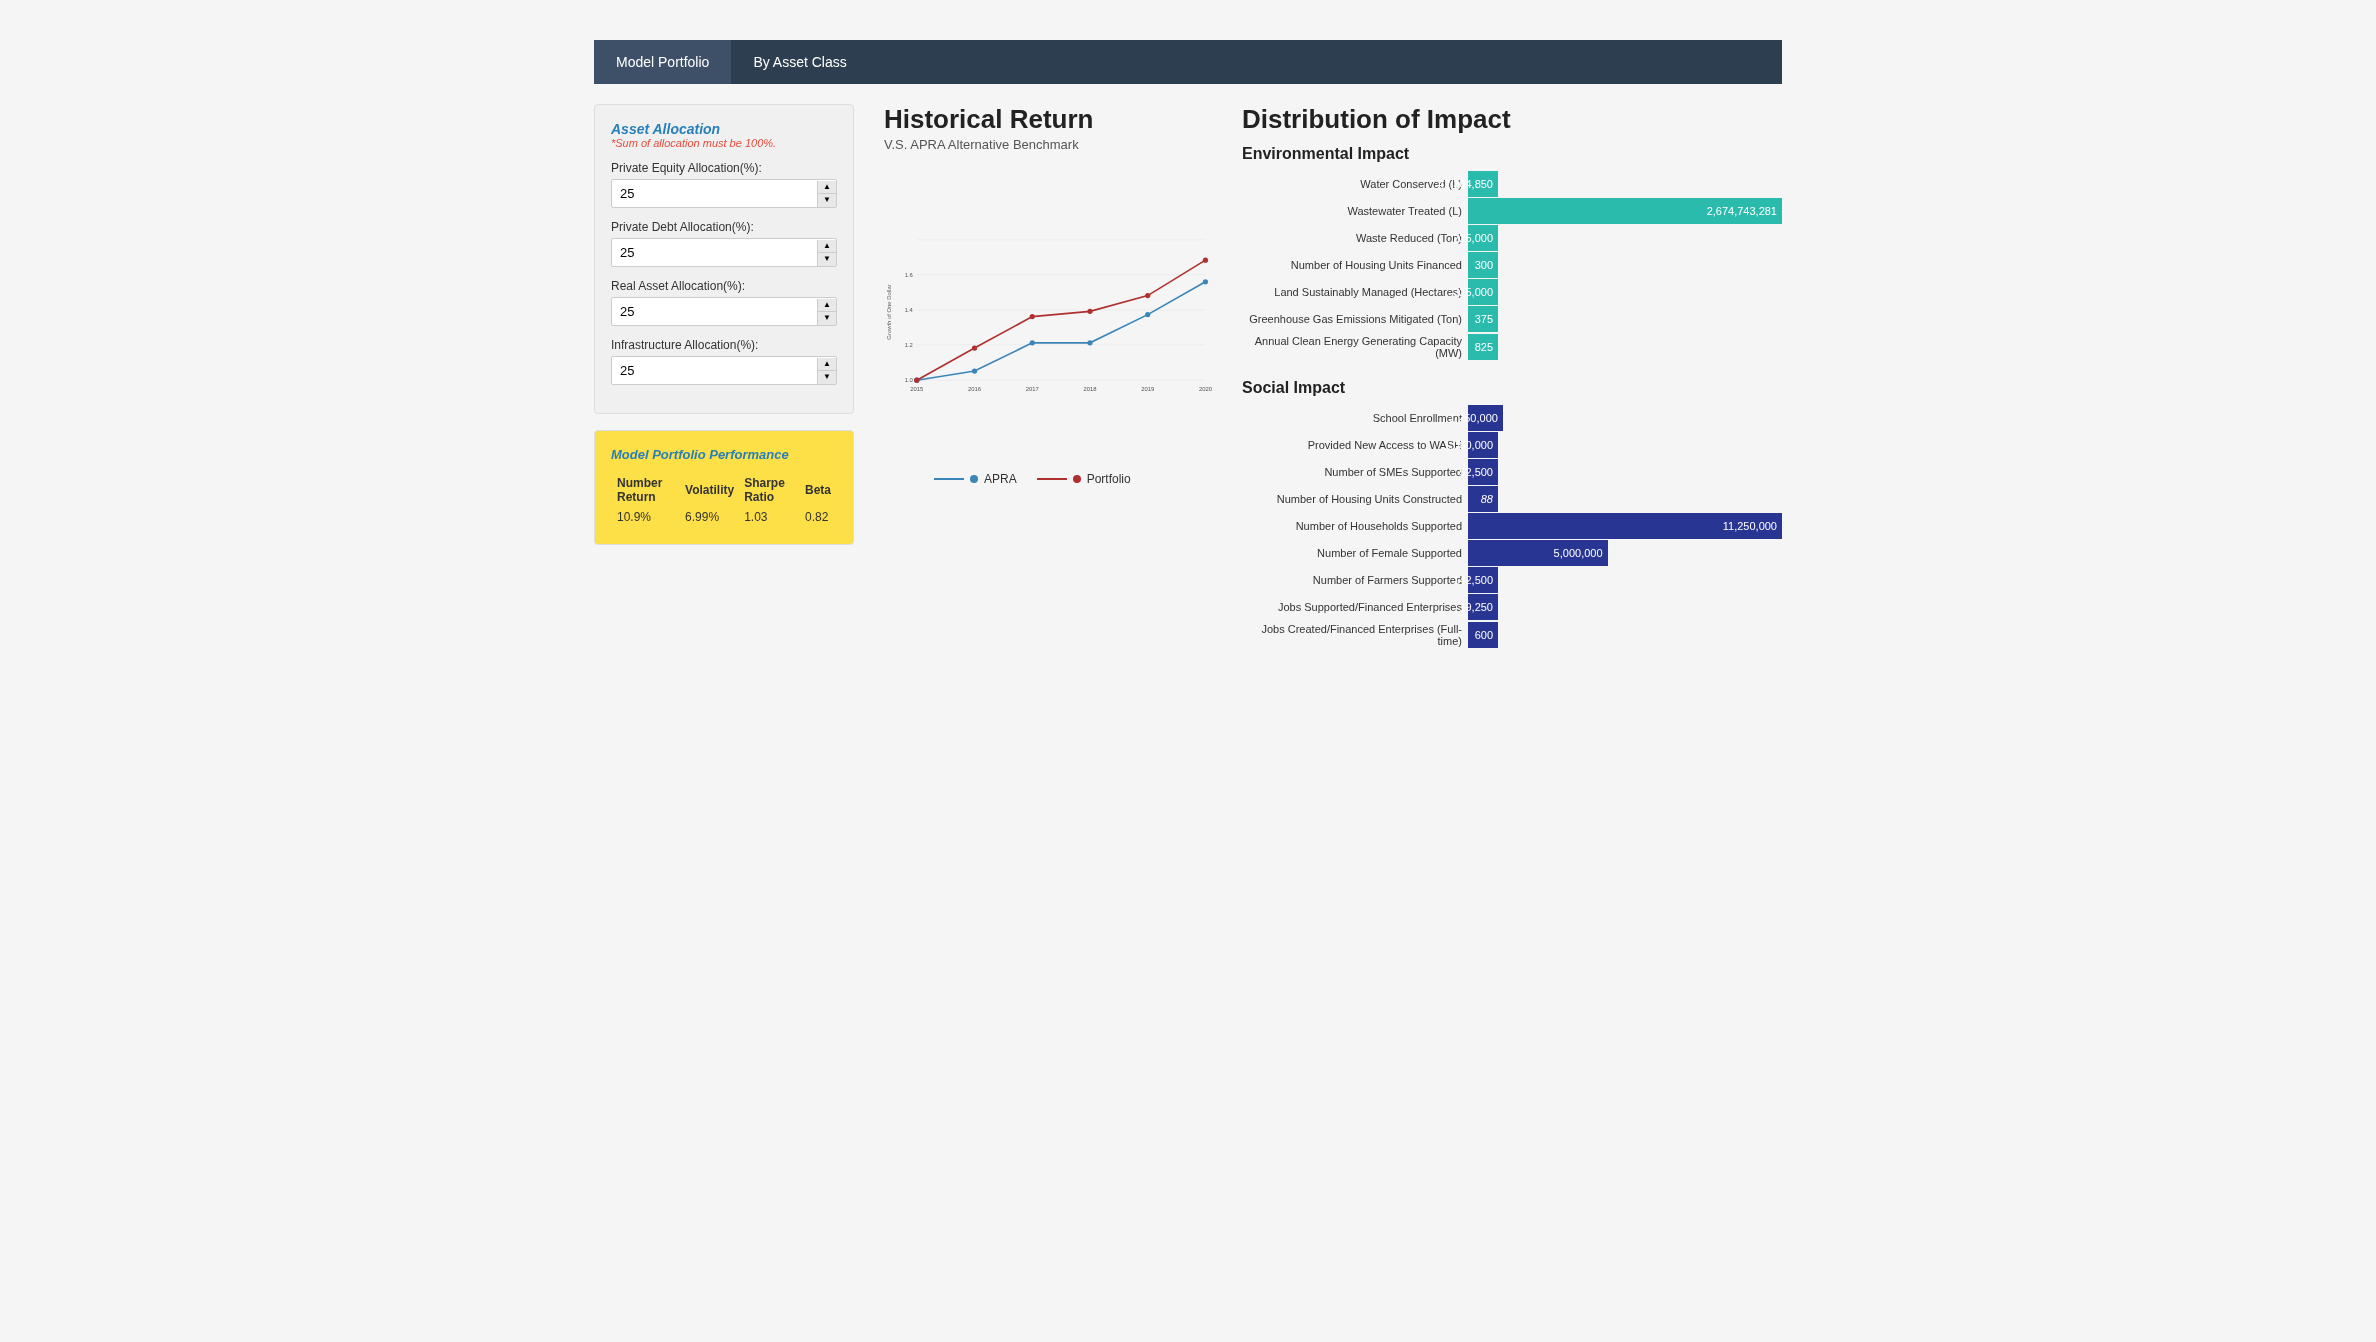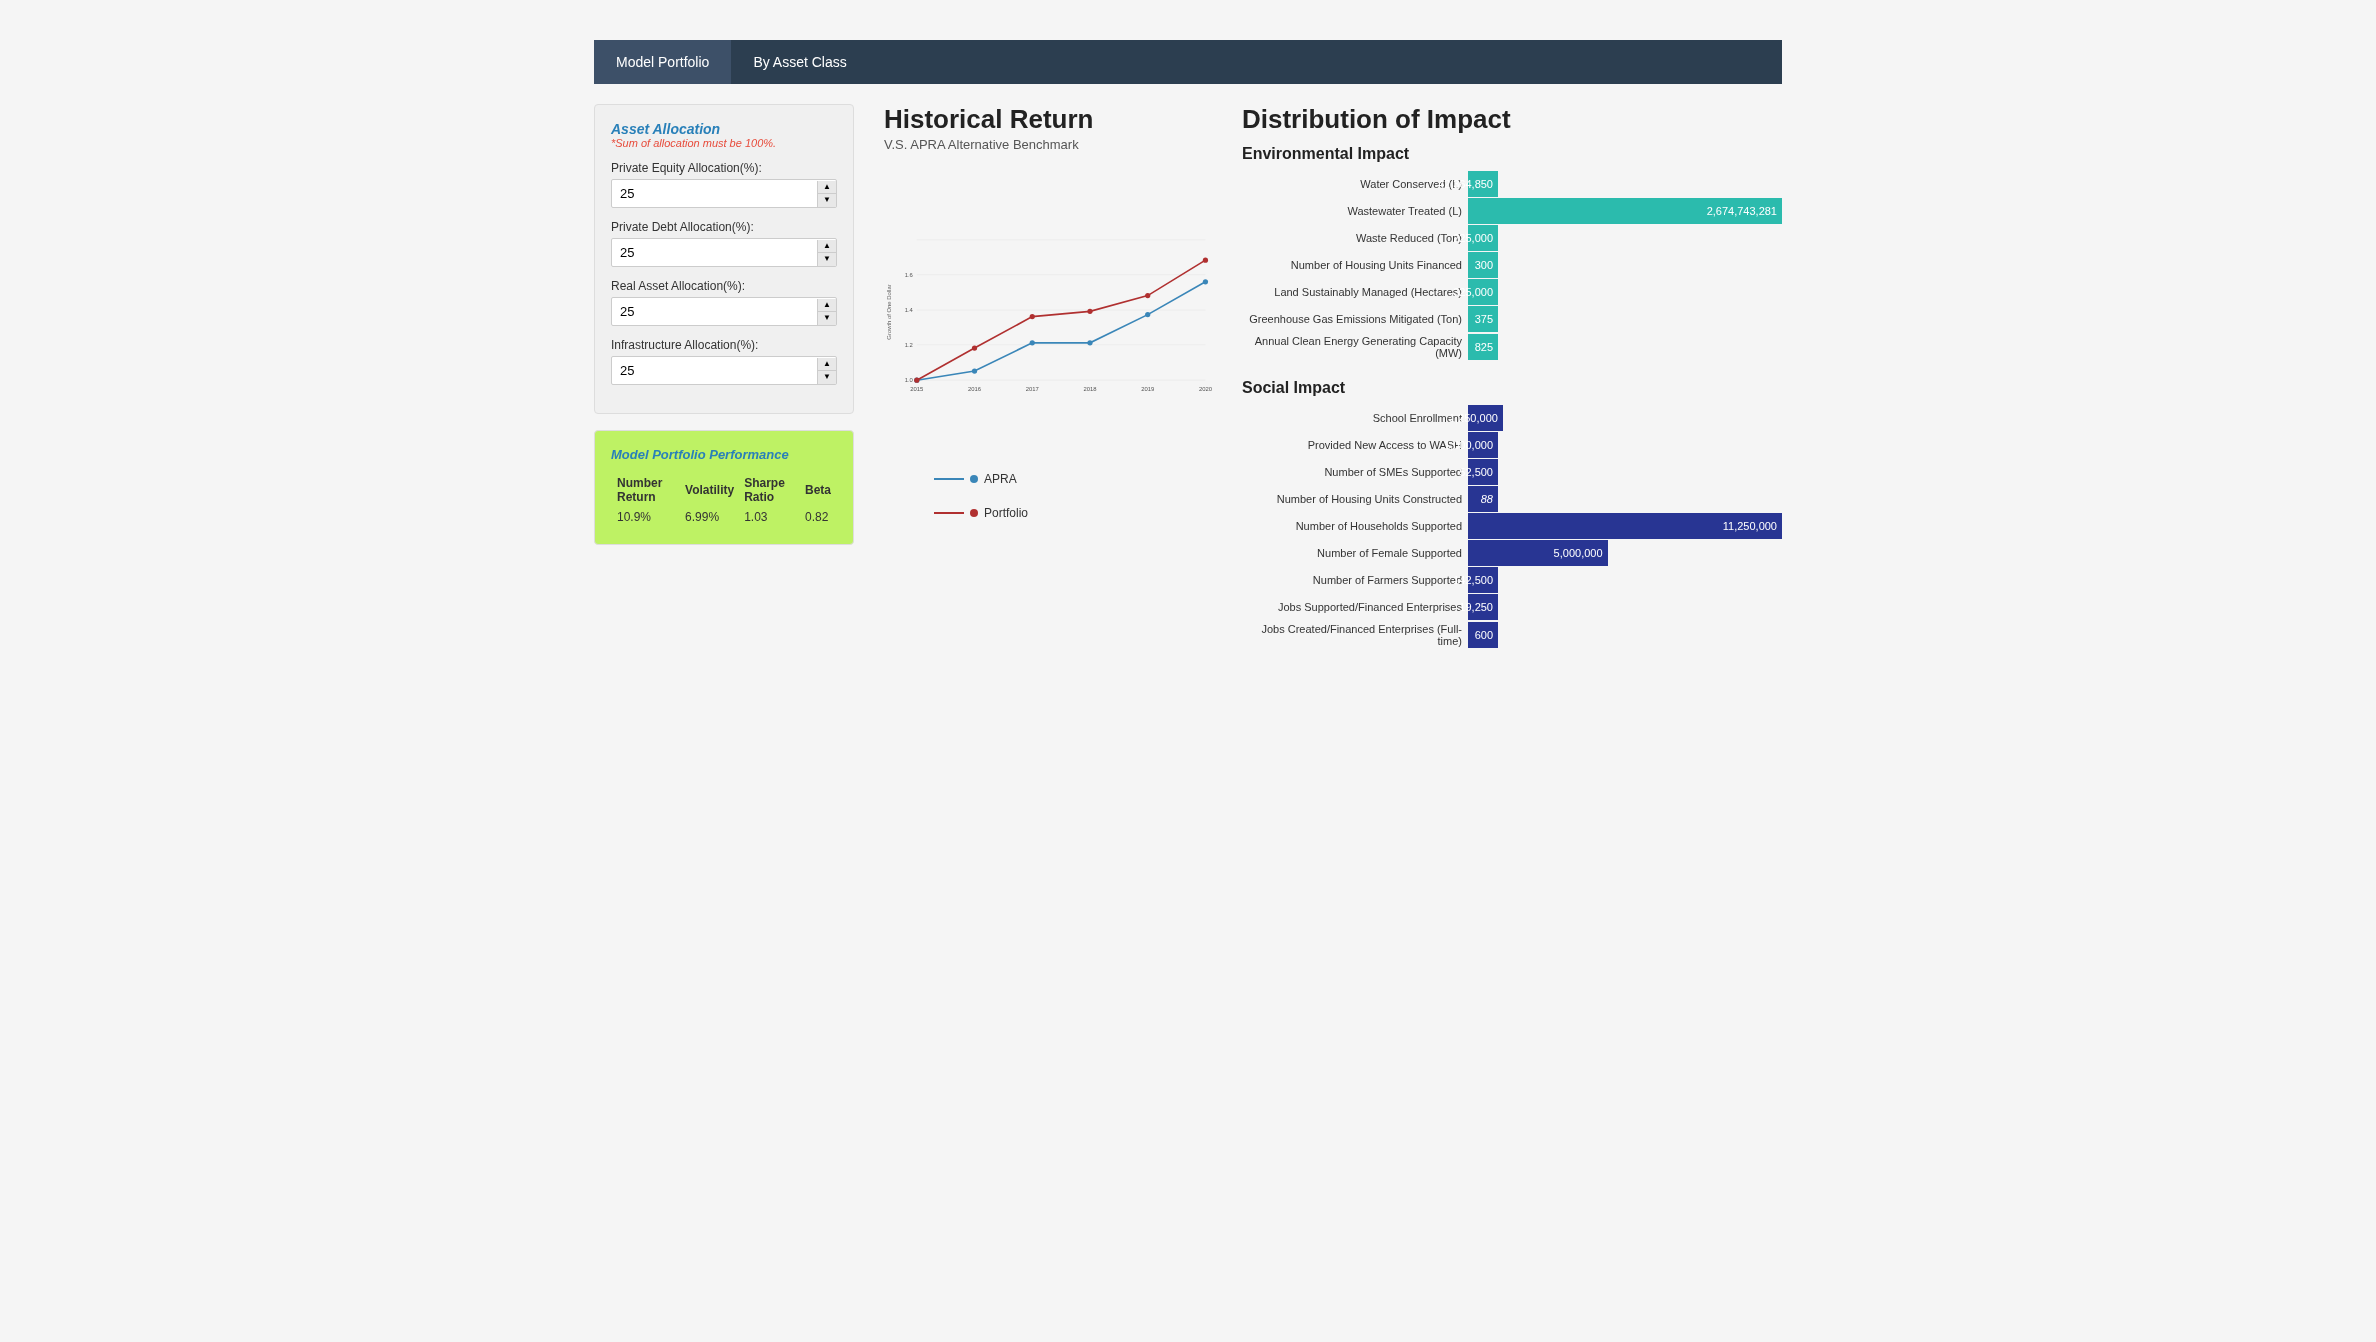--- a/index.html
+++ b/index.html
@@ -128,21 +128,21 @@
       align-items: center;
       justify-content: center;
       line-height: 1;
     }
 
     .spinner-btn:first-child {
       border-bottom: 1px solid #ccc;
     }
 
     .performance-card {
-      background: #bef264;
+      background: #fde047;
       border: 1px solid #ddd;
       border-radius: 4px;
       padding: 16px;
     }
 
     .performance-title {
       font-size: 13px;
       font-weight: 600;
       color: #2980b9;
       font-style: italic;
@@ -422,21 +422,21 @@
           <polyline points="50,234 138,185 226,137 314,129 402,105 490,51" fill="none" stroke="#b03030" stroke-width="2.5"></polyline>
           <circle cx="50" cy="234" r="4" fill="#b03030"></circle>
           <circle cx="138" cy="185" r="4" fill="#b03030"></circle>
           <circle cx="226" cy="137" r="4" fill="#b03030"></circle>
           <circle cx="314" cy="129" r="4" fill="#b03030"></circle>
           <circle cx="402" cy="105" r="4" fill="#b03030"></circle>
           <circle cx="490" cy="51" r="4" fill="#b03030"></circle>
         </svg>
 
         
-        <div class="legend" style="margin-left:50px;flex-direction:column;">
+        <div class="legend" style="margin-left:50px;">
           <div class="legend-item">
             <span style="display:inline-block;width:30px;height:2px;background:#3a86b8;vertical-align:middle;"></span>
             <span style="display:inline-block;width:8px;height:8px;border-radius:50%;background:#3a86b8;vertical-align:middle;"></span>
             <span style="font-size:12px;color:#333;">APRA</span>
           </div>
           <div class="legend-item">
             <span style="display:inline-block;width:30px;height:2px;background:#b03030;vertical-align:middle;"></span>
             <span style="display:inline-block;width:8px;height:8px;border-radius:50%;background:#b03030;vertical-align:middle;"></span>
             <span style="font-size:12px;color:#333;">Portfolio</span>
           </div>

